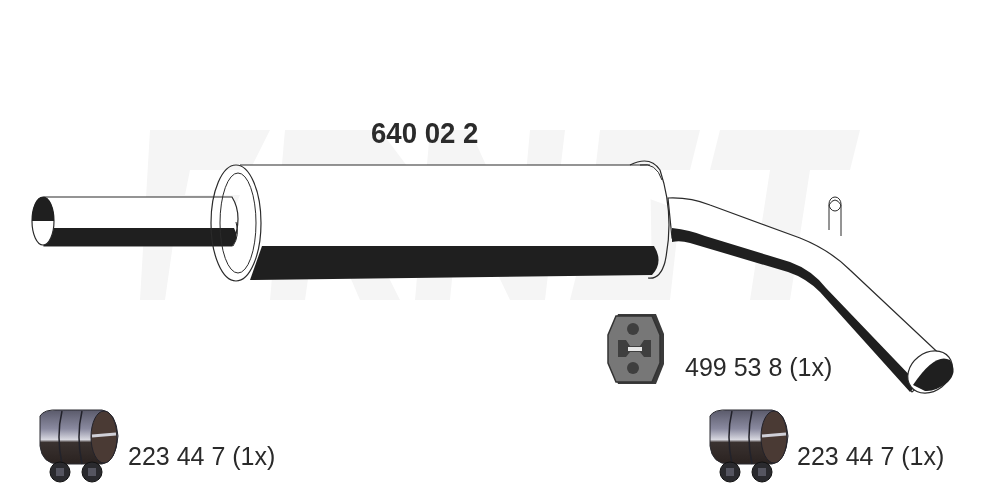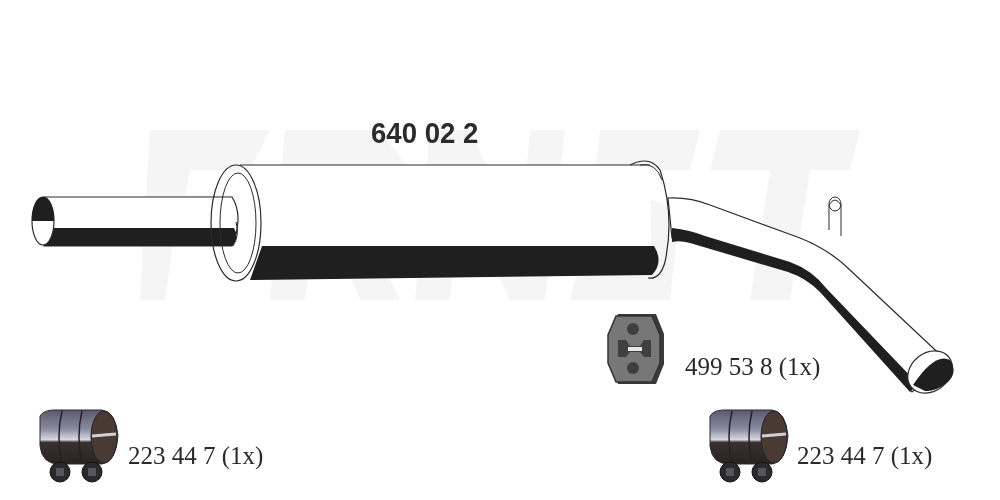--- a/index.html
+++ b/index.html
@@ -6,21 +6,21 @@
   body { width: 1000px; height: 500px; position: relative; overflow: hidden; font-family: "Liberation Sans", sans-serif; }
   .stage { position: absolute; left: 0; top: 0; width: 1000px; height: 500px; }
   .watermark { position: absolute; left: 0; top: 0; width: 1000px; height: 500px; }
   .part-number {
     position: absolute; left: 371px; top: 116px;
     font-family: "Liberation Sans", sans-serif; font-weight: bold;
     font-size: 30px; color: #2b2b2b; letter-spacing: 0px;
     transform: scaleX(0.92); transform-origin: left top;
   }
   .label {
-    position: absolute; font-family: Liberation Serif, serif;
+    position: absolute; font-family: Liberation Sans, sans-serif;
     font-size: 25px; color: #2a2a2a; white-space: nowrap; text-align: center;
   }
   .lbl-hanger { left: 685px; top: 353px; }
   .lbl-clamp-left { left: 128px; top: 442px; }
   .lbl-clamp-right { left: 797px; top: 442px; }
   .part-svg { position: absolute; }
   .exhaust { left: 0; top: 0; width: 1000px; height: 500px; }
   .hanger { left: 606px; top: 312px; width: 60px; height: 75px; }
   .clamp-left { left: 34px; top: 406px; width: 86px; height: 78px; }
   .clamp-right { left: 704px; top: 406px; width: 86px; height: 78px; }

